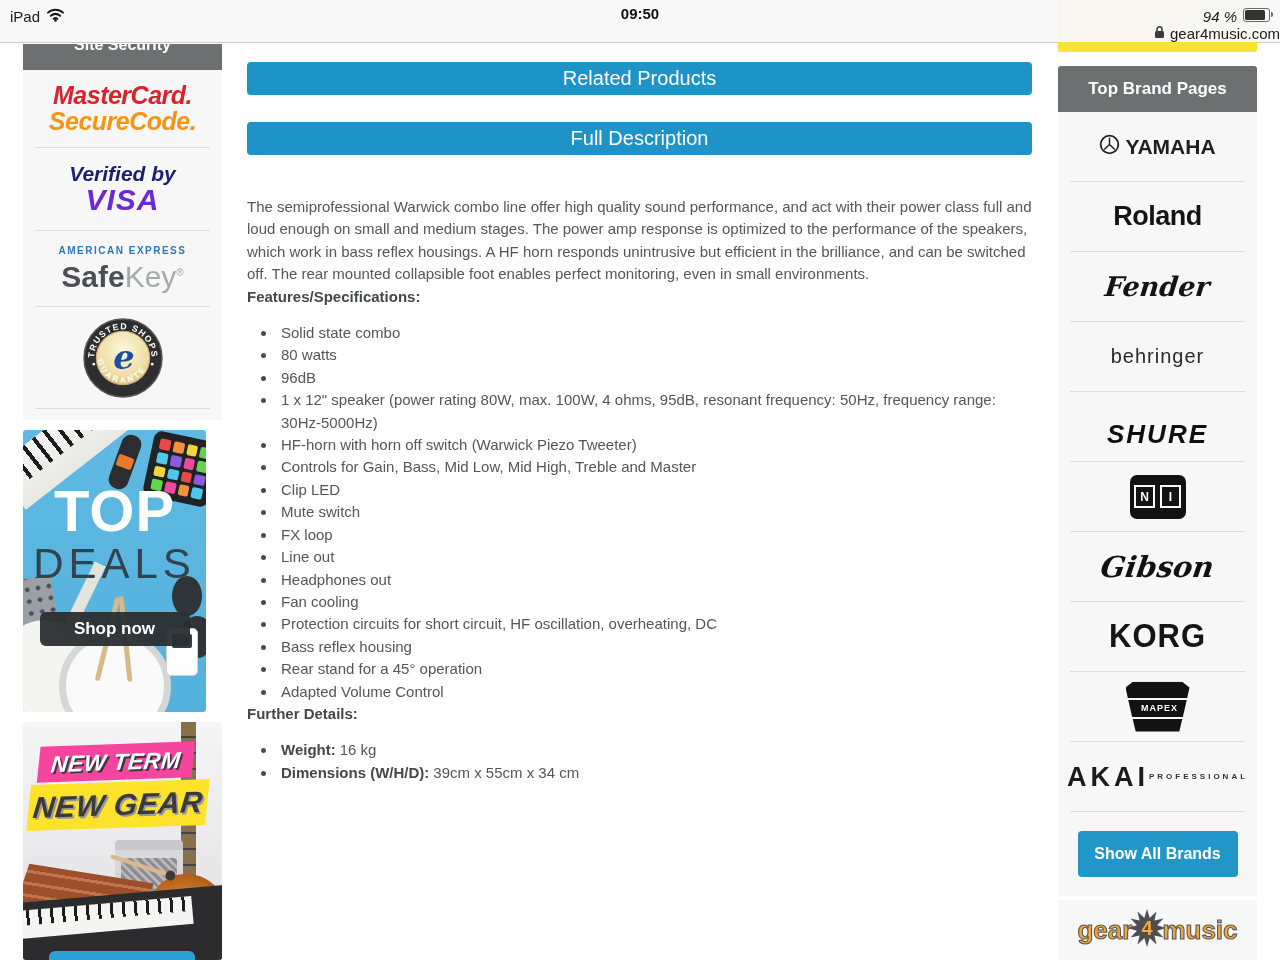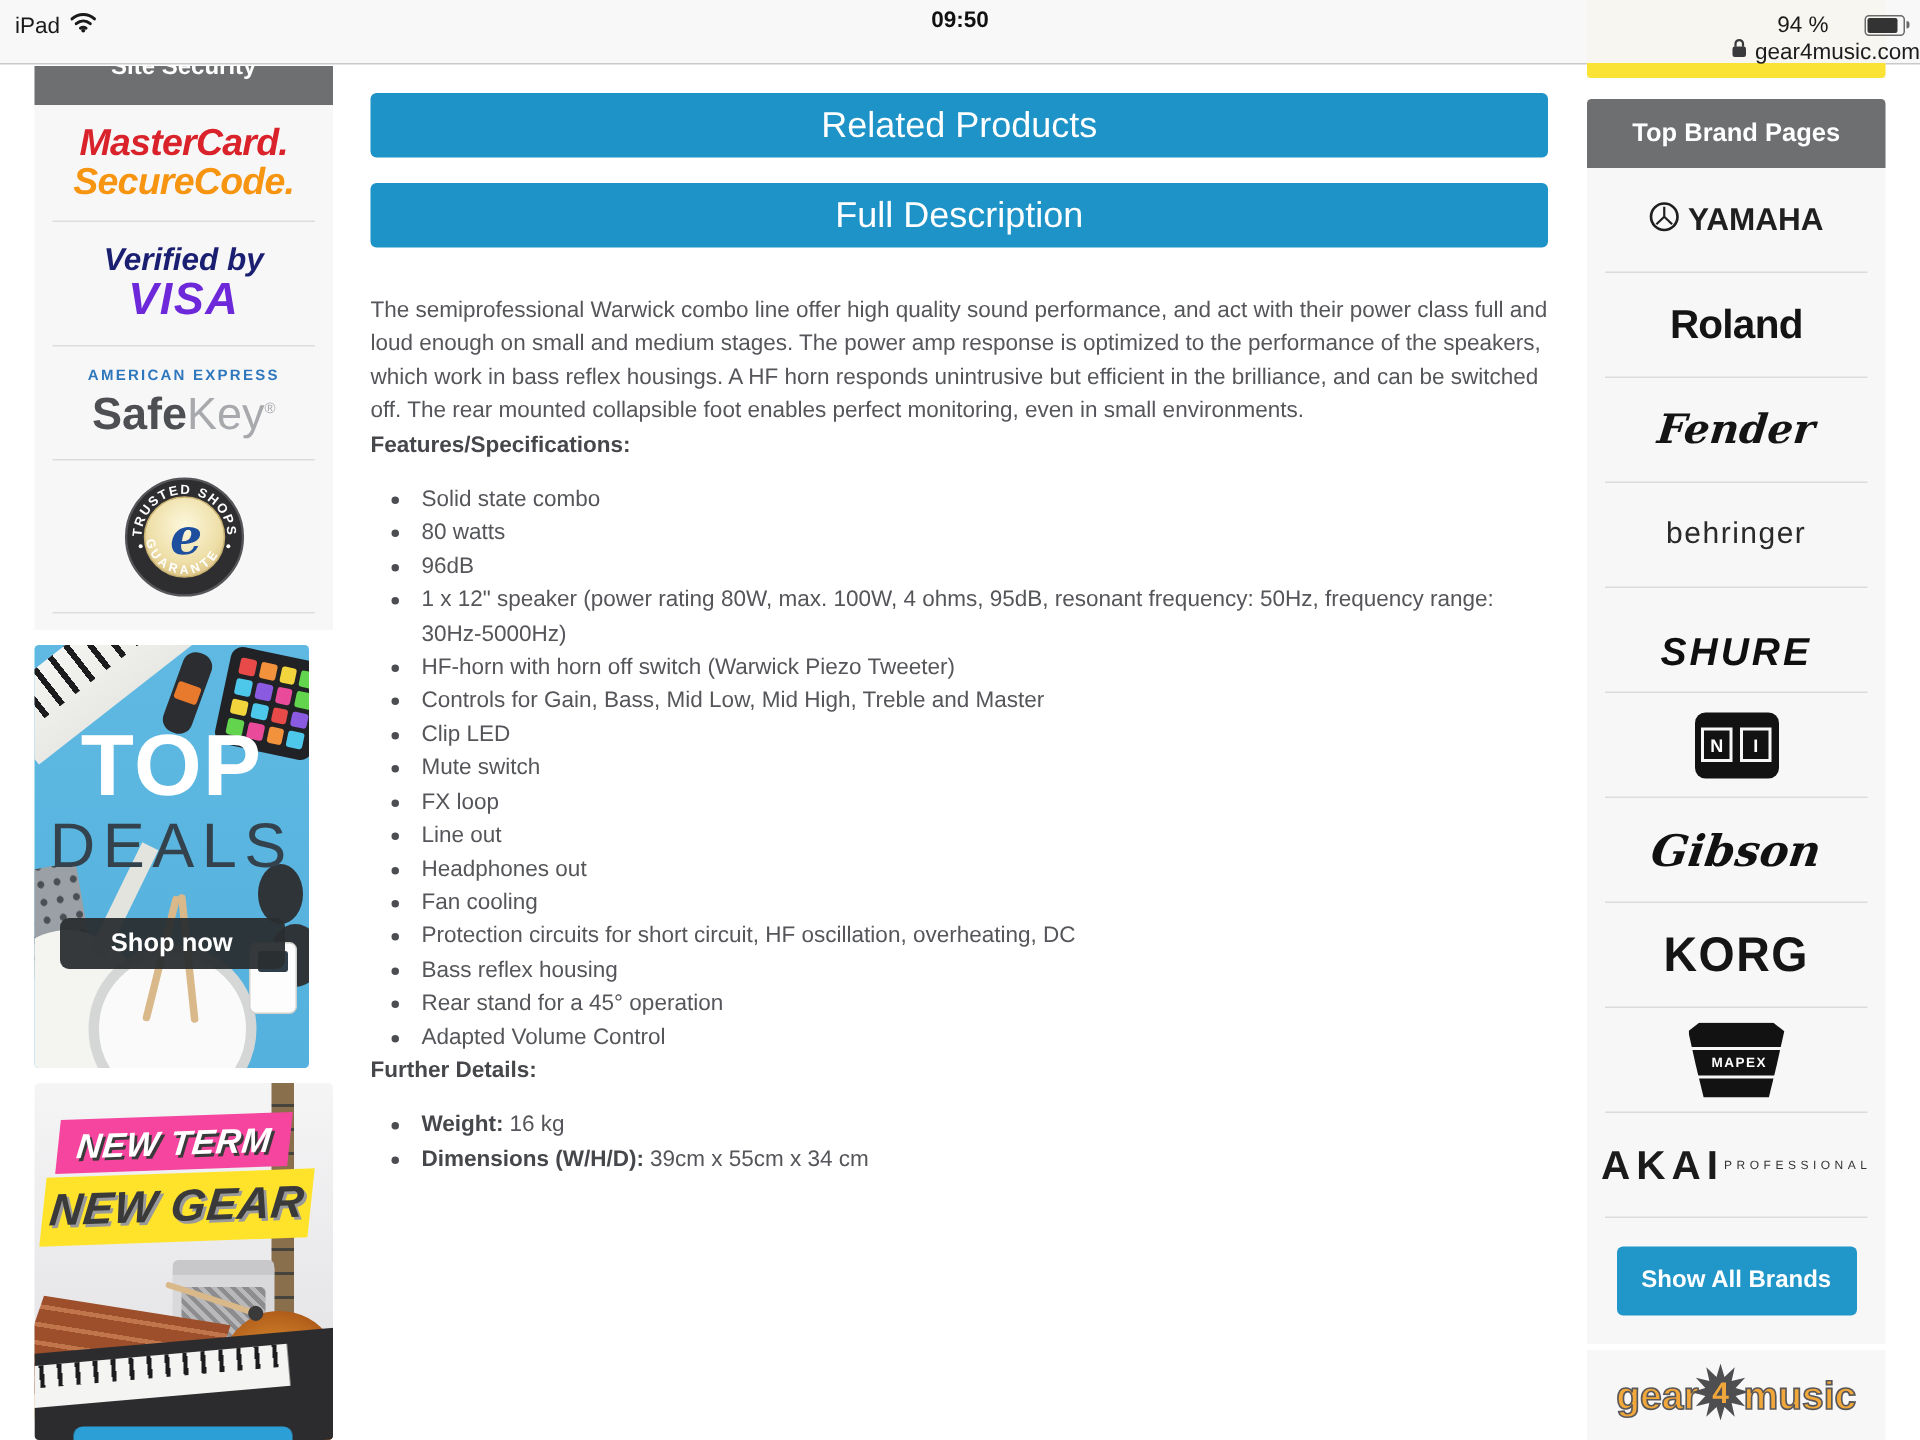--- a/index.html
+++ b/index.html
@@ -8,21 +8,21 @@
 
   
   .yellow-tab{position:absolute;left:1058px;top:0;width:199px;height:52px;background:#f6f0c6;z-index:1;}
   .yellow-tab::after{content:"";position:absolute;left:0;right:0;bottom:0;height:10px;background:#fbe335;border-radius:0 0 3px 3px;}
   .statusbar{position:absolute;left:0;top:0;width:1280px;height:42px;background:rgba(247,247,247,.87);z-index:2;}
   .bar-line{position:absolute;top:42px;left:0;width:1058px;height:1px;background:#c9c9cb;z-index:3;}
   .bar-line2{position:absolute;top:42px;left:1257px;width:23px;height:1px;background:#c9c9cb;z-index:3;}
   .sb-left{position:absolute;left:10px;top:7px;display:flex;align-items:flex-end;gap:6px;font-size:15px;color:#1a1a1a;}
   .sb-time{position:absolute;left:0;right:0;top:5px;text-align:center;font-size:15px;font-weight:700;color:#111;}
   .sb-url{position:absolute;left:0;right:0;top:25px;display:flex;justify-content:flex-end;align-items:center;gap:5px;font-size:15px;color:#1c1c1e;}
-  .sb-right{position:absolute;right:10px;top:8px;display:flex;align-items:center;gap:24px;font-size:15px;color:#1a1a1a;}
+  .sb-right{position:absolute;right:10px;top:8px;display:flex;gap:6px;font-size:15px;color:#1a1a1a;font-style:italic;}
   .battery{position:relative;width:25px;height:12px;border:1px solid #6a6a6a;border-radius:3px;}
   .battery i{position:absolute;left:1px;top:1px;bottom:1px;width:20px;background:#333;border-radius:1.5px;}
   .battery::after{content:"";position:absolute;right:-4px;top:3px;width:2.5px;height:5px;background:#6a6a6a;border-radius:0 2px 2px 0;}
 
   
   .ls-header{position:absolute;left:23px;top:44px;width:199px;height:26px;background:#6d6f71;overflow:hidden;z-index:0;}
   .ls-header span{display:block;text-align:center;color:#fff;font-size:16px;font-weight:700;margin-top:-8px;}
   .ls-panel{position:absolute;left:23px;top:70px;width:199px;height:350px;background:#f7f7f8;display:flex;flex-direction:column;}
   .ls-sec{display:flex;flex-direction:column;align-items:center;justify-content:center;margin:0 12px;border-bottom:1px solid #ddd;}
   .sec-mc{height:77px;}.sec-visa{height:82px;}.sec-amex{height:75px;}.sec-ts{height:101px;}
@@ -92,22 +92,22 @@
            background:repeating-linear-gradient(0deg,#9c4f2a 0 9px,#c0754a 9px 12px);border-bottom:16px solid #e6c9a0;}
   .nt-stick{position:absolute;left:86px;top:142px;width:64px;height:4px;background:#d9b889;border-radius:2px;transform:rotate(18deg);z-index:3;}
   .nt-stick::after{content:"";position:absolute;right:-4px;top:-3px;width:10px;height:10px;border-radius:50%;background:#3a3a3a;}
   .nt-stand{position:absolute;left:112px;top:200px;width:60px;height:56px;border-left:3px solid #3c3c3e;border-right:3px solid #3c3c3e;transform:perspective(60px) rotateX(14deg);z-index:2;}
   .nt-keys{position:absolute;left:-12px;right:-12px;bottom:-8px;height:74px;background:#2c2c2e;border-radius:4px;transform:rotate(-5deg);z-index:4;}
   .nt-keys::after{content:"";position:absolute;left:8px;top:8px;right:40px;height:28px;background:#f4f4f2;
            background-image:repeating-linear-gradient(90deg,transparent 0 9px,#1c1c1e 9px 12px);background-size:100% 55%;background-repeat:no-repeat;}
   .nt-btn{position:absolute;left:26px;bottom:0;width:146px;height:9px;background:#2b9fd6;border-radius:6px 6px 0 0;z-index:5;}
 
   
-  .mbtn{position:absolute;left:247px;width:785px;height:43px;background:#1e93c7;border-radius:4px;
-        display:flex;align-items:center;justify-content:center;color:#fff;font-size:24px;}
+  .mbtn{position:absolute;left:247px;width:785px;height:33px;background:#1e93c7;border-radius:4px;
+        display:flex;align-items:center;justify-content:center;color:#fff;font-size:20px;}
   .mbtn.related{top:62px;}
   .mbtn.fulldesc{top:122px;}
   .main-text{position:absolute;left:247px;top:196px;width:785px;font-size:15px;line-height:22.4px;color:#55565a;}
   .main-text p{margin:0;}
   .sec-head{margin:16px 0 0;font-weight:700;color:#45474b;}
   ul.feat{list-style:none;margin:14px 0 0;padding:0 0 0 34px;}
   ul.feat li{position:relative;}
   ul.feat li::before{content:"";position:absolute;left:-20px;top:9px;width:5px;height:5px;border-radius:50%;background:#4b4d50;}
   .b{font-weight:700;color:#45474b;}
   .val{margin-left:4px;}
@@ -127,21 +127,21 @@
   .ni-badge span{width:17px;height:19px;border:2px solid #f7f7f8;color:#fff;font-size:12px;font-weight:700;
         display:flex;align-items:center;justify-content:center;}
   .bl-gibson{font-family:"DejaVu Serif",serif;font-style:italic;font-weight:700;font-size:29px;color:#111;transform:skewX(-8deg);}
   .bl-korg{font-size:31px;font-weight:800;letter-spacing:1px;color:#151515;transform:scaleY(1.05);}
   .mapex{position:relative;width:64px;height:50px;background:#121212;filter:drop-shadow(0 0 1px #999);
         clip-path:polygon(12% 0,88% 0,100% 12%,92% 58%,84% 100%,16% 100%,8% 58%,0 12%);}
   .mapex-banner{position:absolute;left:-5px;top:16px;width:74px;height:17px;background:#121212;border:2px solid #f7f7f8;
         display:flex;align-items:center;justify-content:center;color:#fff;font-size:9px;font-weight:800;letter-spacing:1px;z-index:2;}
   .akai-wrap{display:flex;flex-direction:row;align-items:center;}
   .bl-akai{font-size:27px;font-weight:800;letter-spacing:4px;color:#1b1b1b;line-height:26px;}
-  .bl-akai-sub{font-size:8px;font-weight:400;letter-spacing:3px;color:#333;}
+  .bl-akai-sub{font-size:8px;font-weight:700;letter-spacing:3px;color:#333;}
   .show-all-row{height:84px;display:flex;align-items:center;justify-content:center;}
   .show-all-btn{width:160px;height:46px;background:#2196c8;border-radius:4px;border:none;color:#fff;font-size:16px;font-weight:700;
         display:flex;align-items:center;justify-content:center;font-family:inherit;}
   .g4m-panel{position:absolute;left:1058px;top:900px;width:199px;height:60px;background:#f7f7f8;
         display:flex;align-items:center;justify-content:center;}
   .g4m-logo{display:flex;align-items:center;}
   .g4m-txt{color:#f2a73b;font-size:26px;font-weight:800;letter-spacing:0;-webkit-text-stroke:1.1px #58585a;}
   .g4m-star{margin:0 -4px;}
 </style>
 </head>

